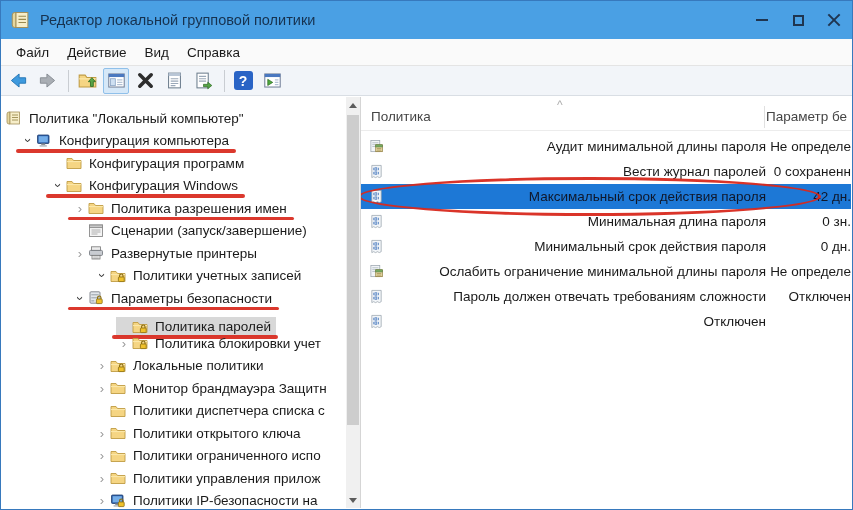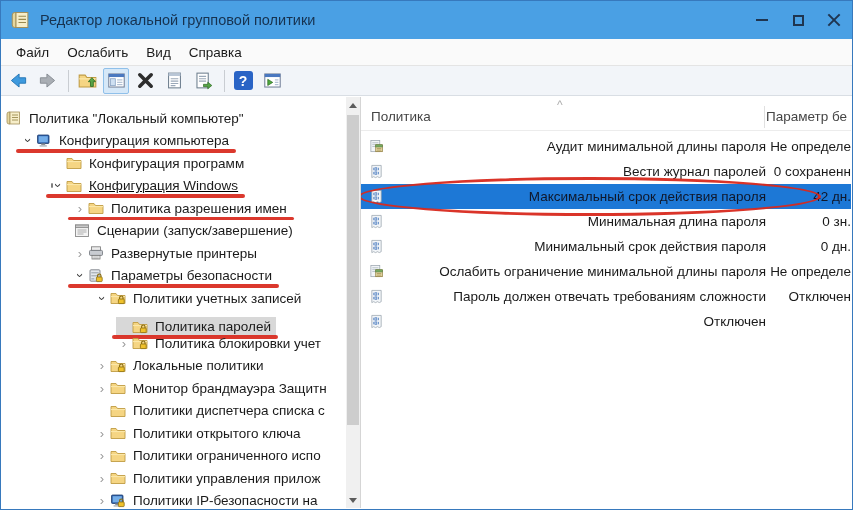--- a/index.html
+++ b/index.html
@@ -190,21 +190,21 @@
           <span class="g-max"></span>
         </div>
       <div class="win-btn">
           <span class="g-close"></span>
         </div>
     </div>
   </div>
 
   <div class="menubar">
       <div class="menu-item">Файл</div>
-      <div class="menu-item">Ослабить</div>
+      <div class="menu-item">Действие</div>
       <div class="menu-item">Вид</div>
       <div class="menu-item">Справка</div>
     </div>
 
   <div class="toolbar">
     <div class="tb-btn">
         <svg>
           <use href="#i-arrow-left"></use>
         </svg>
       </div>
@@ -278,21 +278,21 @@
             <span class="inner">
               <span class="chev"></span>
               <span class="t-ic">
                 <svg>
                   <use href="#i-folder"></use>
                 </svg>
               </span>
               <span class="t-label">Конфигурация программ</span>
             </span>
           </div>
-          <div class="tree-row underlined" style="padding-left: 48px; text-decoration: underline;">
+          <div class="tree-row underlined" style="padding-left: 48px;">
             <span class="inner">
               <span class="chev exp">›</span>
               <span class="t-ic">
                 <svg>
                   <use href="#i-folder"></use>
                 </svg>
               </span>
               <span class="t-label">Конфигурация Windows</span>
             </span>
           </div>
@@ -300,21 +300,21 @@
             <span class="inner">
               <span class="chev">›</span>
               <span class="t-ic">
                 <svg>
                   <use href="#i-folder"></use>
                 </svg>
               </span>
               <span class="t-label">Политика разрешения имен</span>
             </span>
           </div>
-          <div class="tree-row" style="padding-left: 56px;">
+          <div class="tree-row" style="padding-left: 70px;">
             <span class="inner">
               <span class="chev"></span>
               <span class="t-ic">
                 <svg>
                   <use href="#i-script"></use>
                 </svg>
               </span>
               <span class="t-label">Сценарии (запуск/завершение)</span>
             </span>
           </div>
@@ -322,40 +322,40 @@
             <span class="inner">
               <span class="chev">›</span>
               <span class="t-ic">
                 <svg>
                   <use href="#i-printer"></use>
                 </svg>
               </span>
               <span class="t-label">Развернутые принтеры</span>
             </span>
           </div>
+          <div class="tree-row" style="padding-left: 92px;">
+            <span class="inner">
+              <span class="chev exp">›</span>
+              <span class="t-ic">
+                <svg>
+                  <use href="#i-folder-lock"></use>
+                </svg>
+              </span>
+              <span class="t-label">Политики учетных записей</span>
+            </span>
+          </div>
           <div class="tree-row underlined" style="padding-left: 70px;">
             <span class="inner">
               <span class="chev exp">›</span>
               <span class="t-ic">
                 <svg>
                   <use href="#i-server-lock"></use>
                 </svg>
               </span>
               <span class="t-label">Параметры безопасности</span>
-            </span>
-          </div>
-          <div class="tree-row" style="padding-left: 92px;">
-            <span class="inner">
-              <span class="chev exp">›</span>
-              <span class="t-ic">
-                <svg>
-                  <use href="#i-folder-lock"></use>
-                </svg>
-              </span>
-              <span class="t-label">Политики учетных записей</span>
             </span>
           </div>
           <div class="tree-row sel underlined" style="padding-left: 114px;">
             <span class="inner">
               <span class="chev"></span>
               <span class="t-ic">
                 <svg>
                   <use href="#i-folder-lock"></use>
                 </svg>
               </span>

